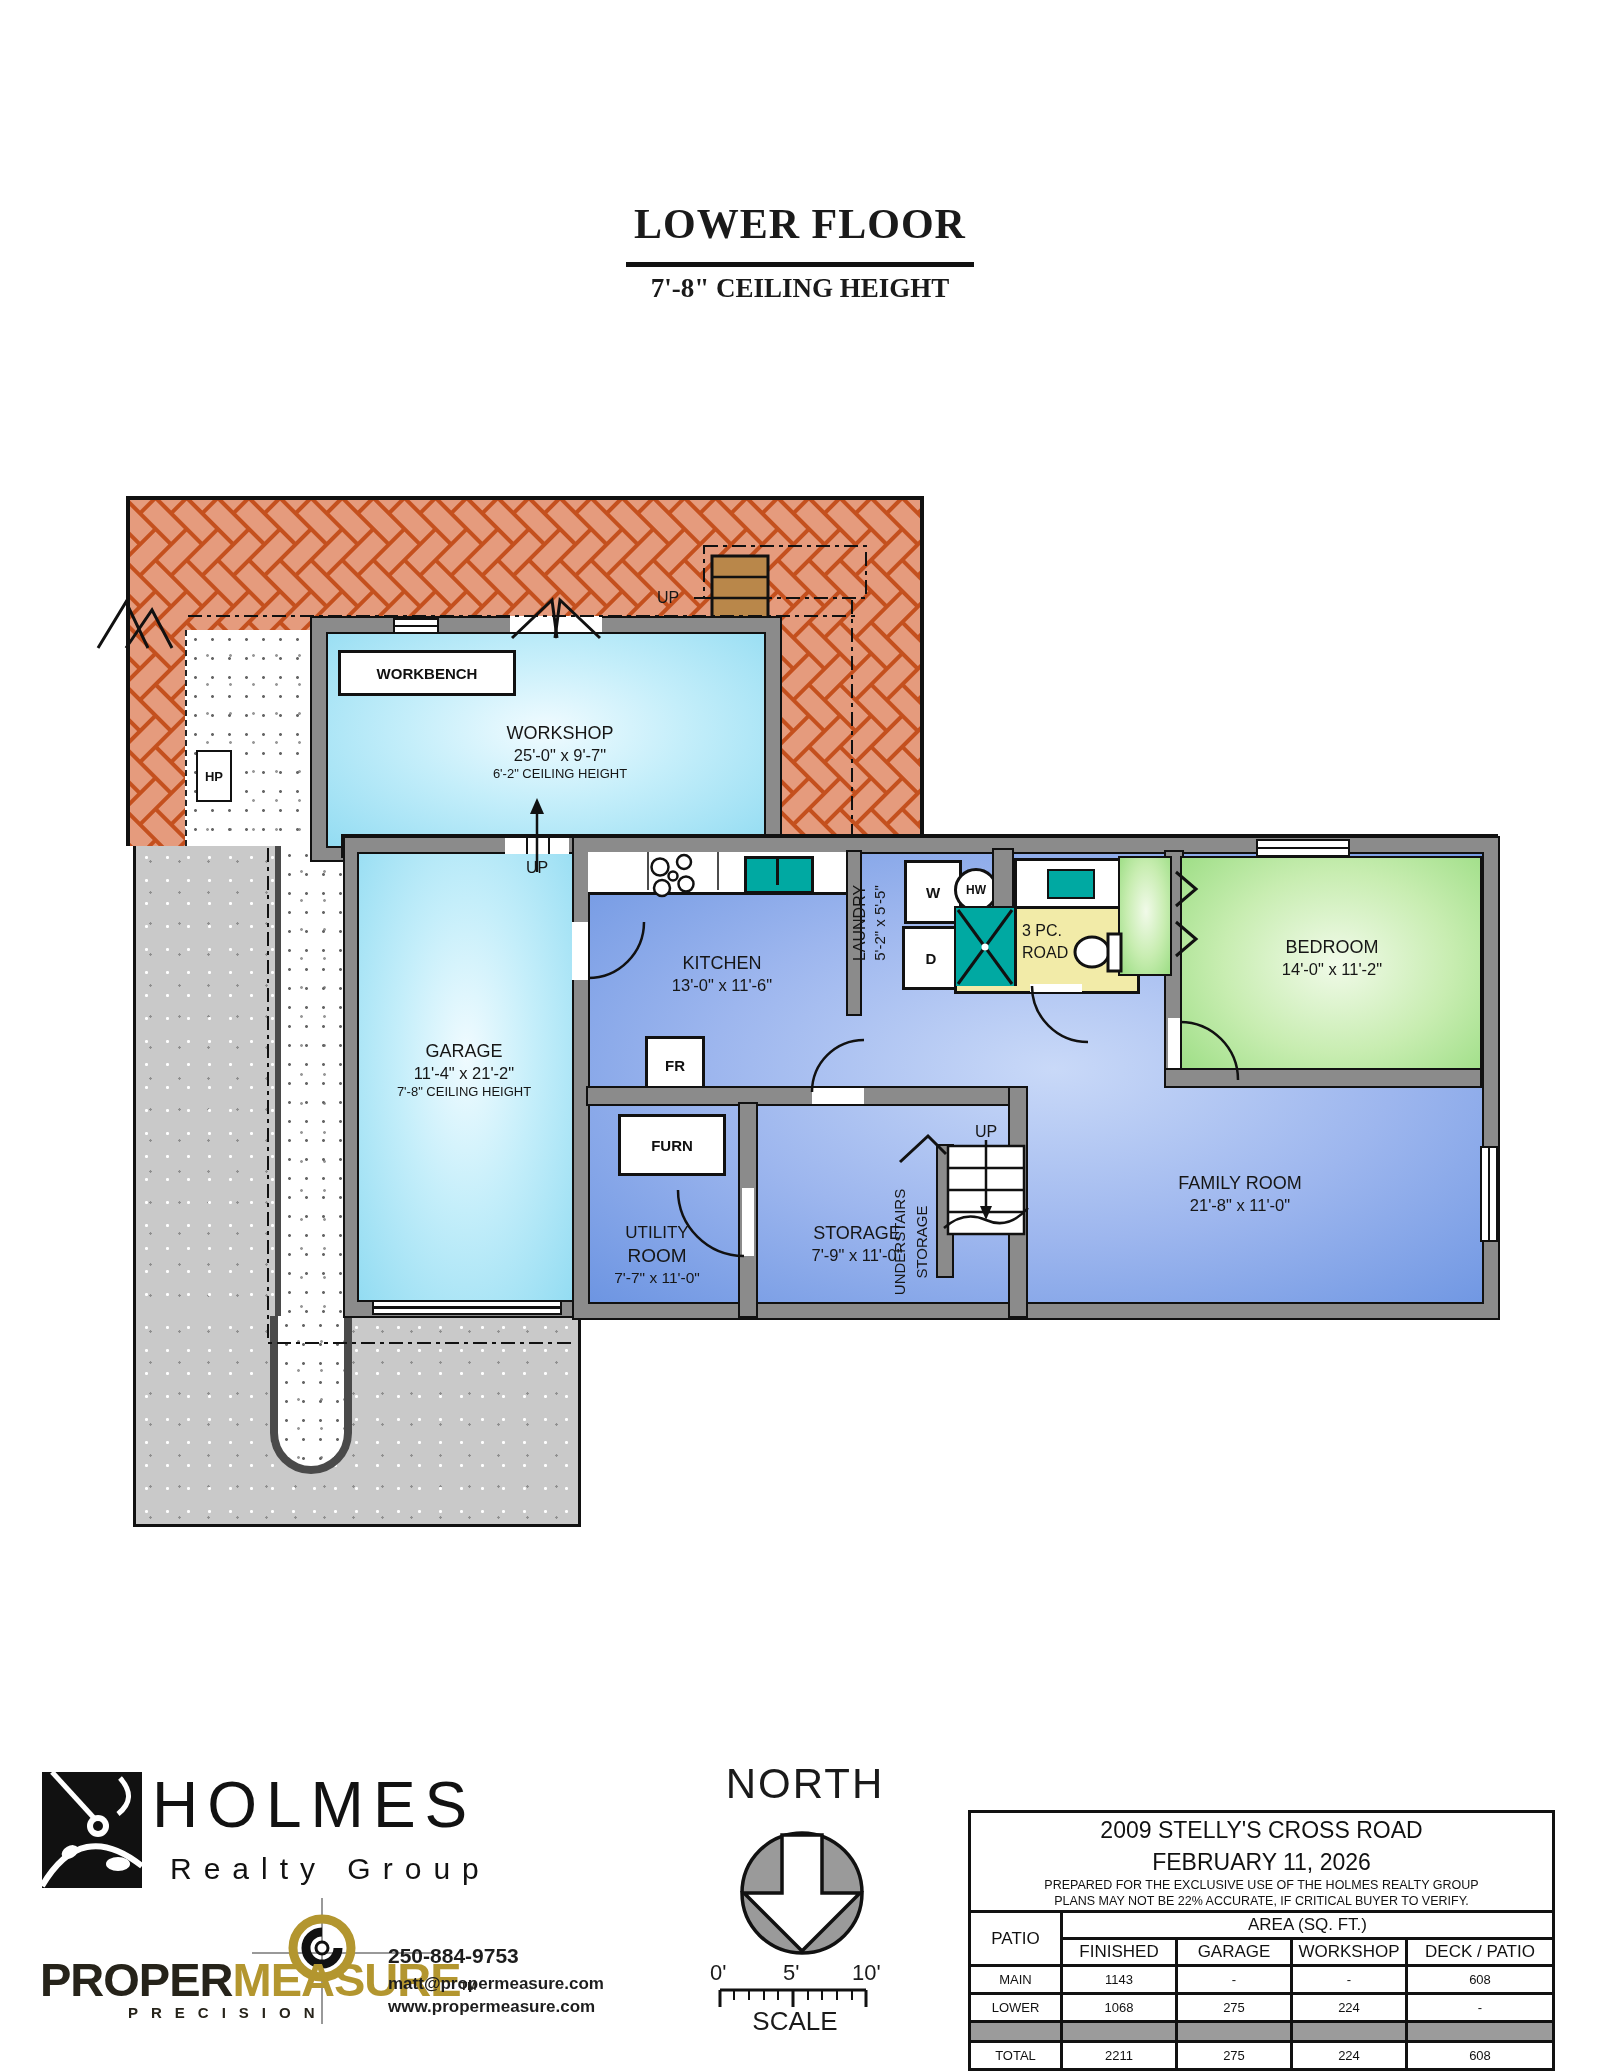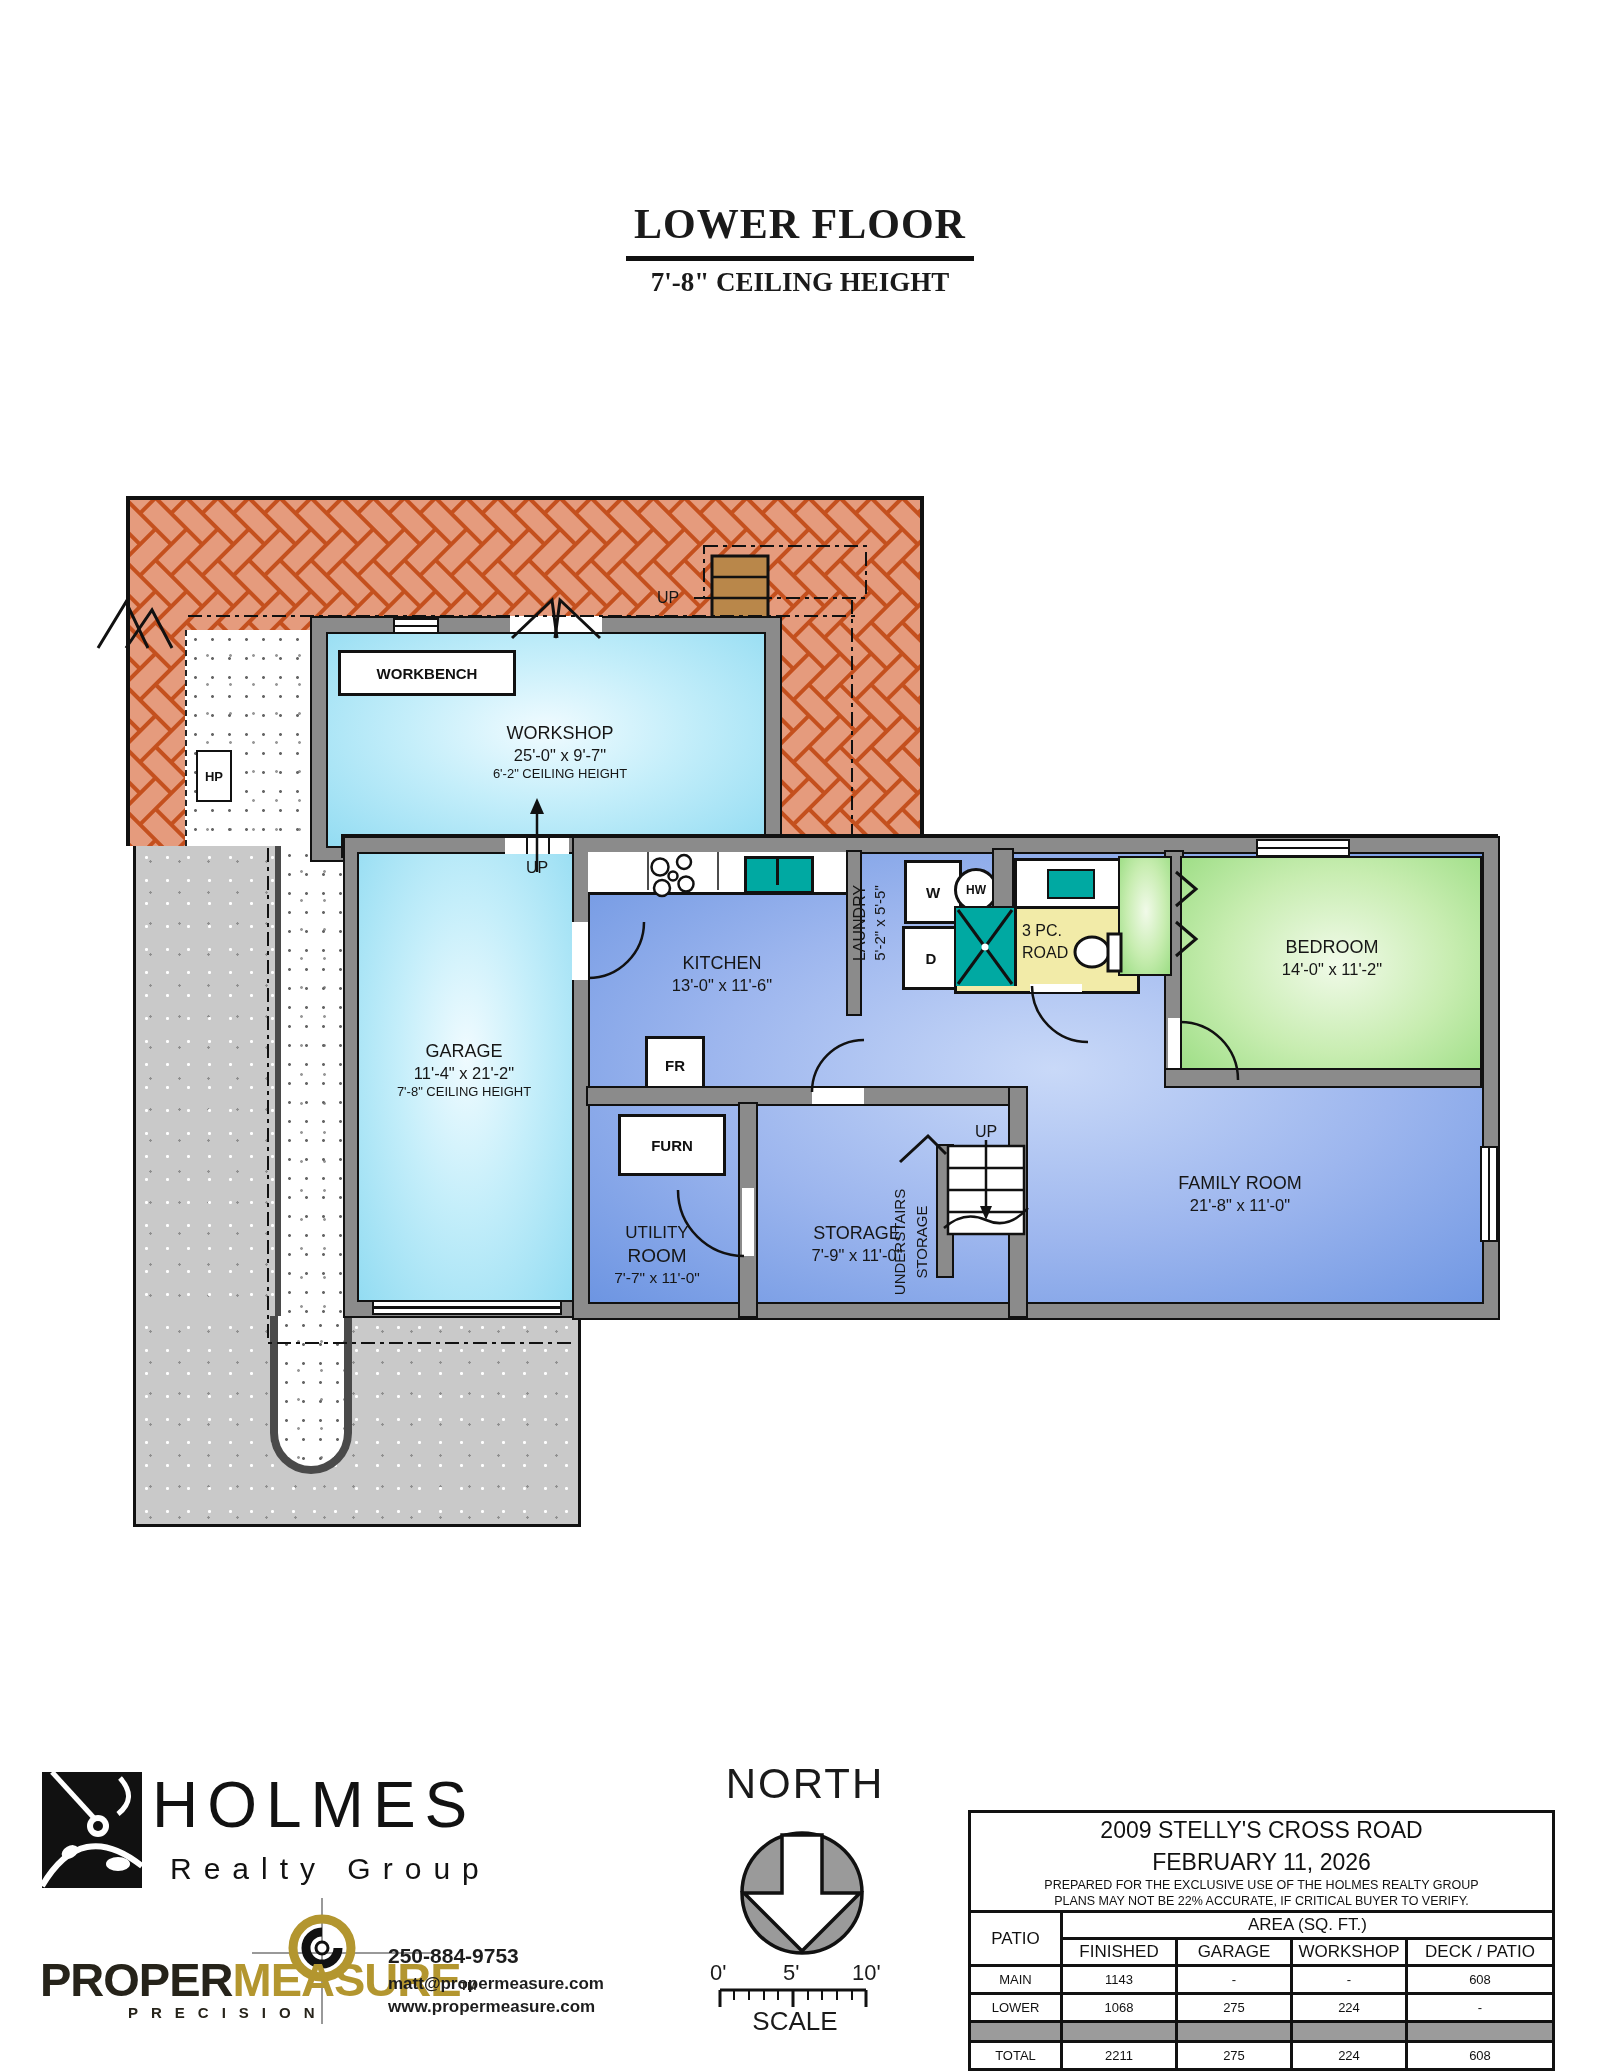--- a/index.html
+++ b/index.html
@@ -2,21 +2,21 @@
 <html><head>
 <meta charset="utf-8">
 <style>
   html,body{margin:0;padding:0;background:#fff;}
   #page{position:relative;width:1600px;height:2071px;background:#fff;overflow:hidden;
         font-family:"Liberation Sans",sans-serif;color:#1a1a1a;}
   .abs{position:absolute;}
   svg{position:absolute;left:0;top:0;}
   
   #titleblock{left:480px;top:200px;width:640px;text-align:center;font-family:"Liberation Serif",serif;}
-  #title1{display:inline-block;font-size:42px;font-weight:bold;letter-spacing:1px;border-bottom:5px solid #111;padding:0 8px 8px;}
+  #title1{display:inline-block;font-size:42px;font-weight:bold;letter-spacing:1px;border-bottom:5px solid #111;padding:0 8px 14px;}
   #title2{display:inline-block;font-size:35px;font-weight:bold;border-bottom:4px solid #111;padding:0 6px 1px;margin-top:4px;}
   #title3{font-size:27px;font-weight:bold;margin-top:6px;}
   
   .cyan{background:radial-gradient(ellipse at 50% 45%, #f0fbff 0%, #c4eefa 45%, #93dcf2 100%);}
   .blue{background:radial-gradient(ellipse at 52% 48%, #c9d9f8 0%, #9db6ee 52%, #6d95e2 100%);}
   .green{background:radial-gradient(ellipse at 52% 46%, #f1fae9 0%, #c8edb1 52%, #98dc80 100%);}
   .yellow{background:#f2eba8;}
   .teal{background:#00a9a2;}
   .wall{background:#8b8b8b;outline:2px solid #111;}
   .slab{background:#8b8b8b;border:2px solid #111;}

